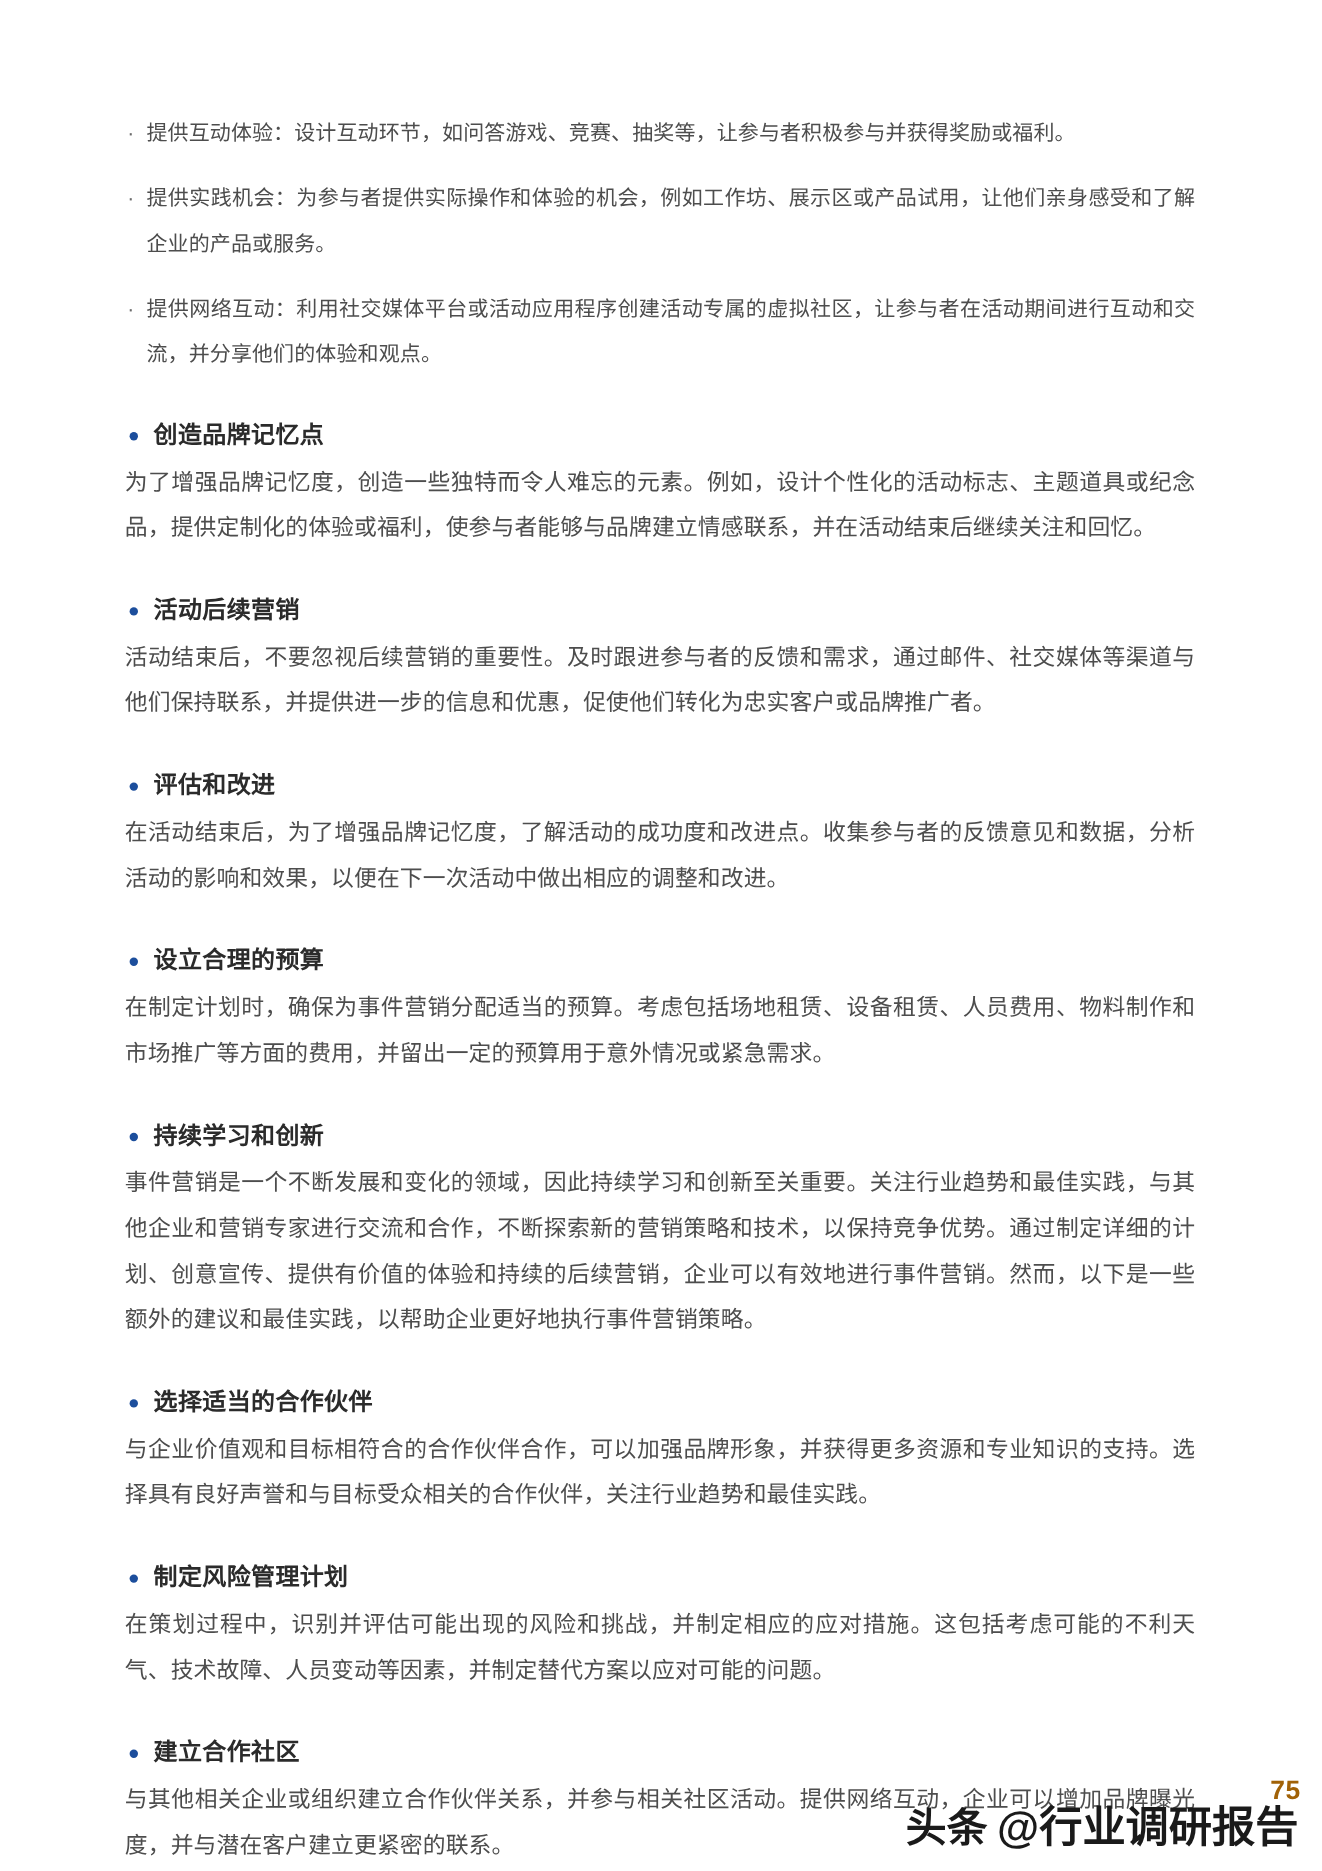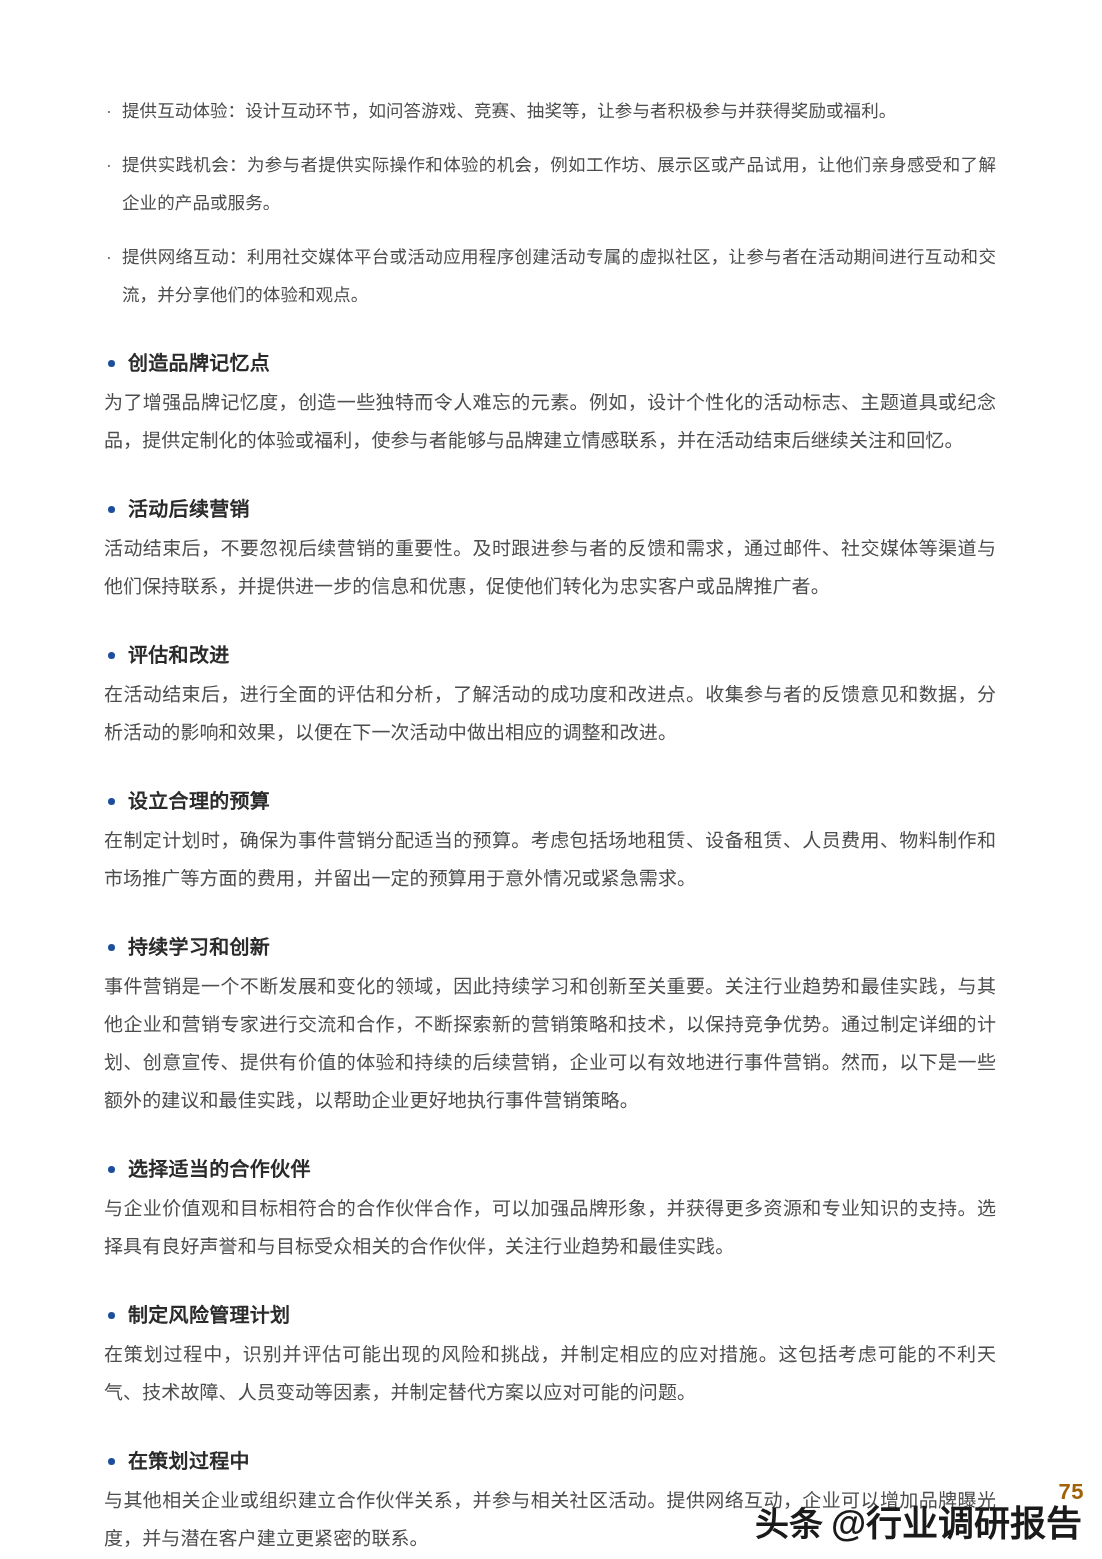--- a/index.html
+++ b/index.html
@@ -150,21 +150,21 @@
       <h3 class="section-heading">
         <span class="bullet"></span><span>活动后续营销</span>
       </h3>
       <p class="section-body">活动结束后，不要忽视后续营销的重要性。及时跟进参与者的反馈和需求，通过邮件、社交媒体等渠道与他们保持联系，并提供进一步的信息和优惠，促使他们转化为忠实客户或品牌推广者。</p>
     </div>
 
     <div class="section">
       <h3 class="section-heading">
         <span class="bullet"></span><span>评估和改进</span>
       </h3>
-      <p class="section-body">在活动结束后，进行全面的评估和分析，了解活动的成功度和改进点。收集参与者的反馈意见和数据，分析活动的影响和效果，以便在下一次活动中做出相应的调整和改进。</p>
+      <p class="section-body">在活动结束后，为了增强品牌记忆度，了解活动的成功度和改进点。收集参与者的反馈意见和数据，分析活动的影响和效果，以便在下一次活动中做出相应的调整和改进。</p>
     </div>
 
     <div class="section">
       <h3 class="section-heading">
         <span class="bullet"></span><span>设立合理的预算</span>
       </h3>
       <p class="section-body">在制定计划时，确保为事件营销分配适当的预算。考虑包括场地租赁、设备租赁、人员费用、物料制作和市场推广等方面的费用，并留出一定的预算用于意外情况或紧急需求。</p>
     </div>
 
     <div class="section">
@@ -183,21 +183,21 @@
 
     <div class="section">
       <h3 class="section-heading">
         <span class="bullet"></span><span>制定风险管理计划</span>
       </h3>
       <p class="section-body">在策划过程中，识别并评估可能出现的风险和挑战，并制定相应的应对措施。这包括考虑可能的不利天气、技术故障、人员变动等因素，并制定替代方案以应对可能的问题。</p>
     </div>
 
     <div class="section">
       <h3 class="section-heading">
-        <span class="bullet"></span><span>在策划过程中</span>
+        <span class="bullet"></span><span>建立合作社区</span>
       </h3>
       <p class="section-body">与其他相关企业或组织建立合作伙伴关系，并参与相关社区活动。提供网络互动，企业可以增加品牌曝光度，并与潜在客户建立更紧密的联系。</p>
     </div>
 
   </div>
 
   <div class="page-number">75</div>
 
   <div class="watermark">
     <span class="wm-brand">头条</span>

